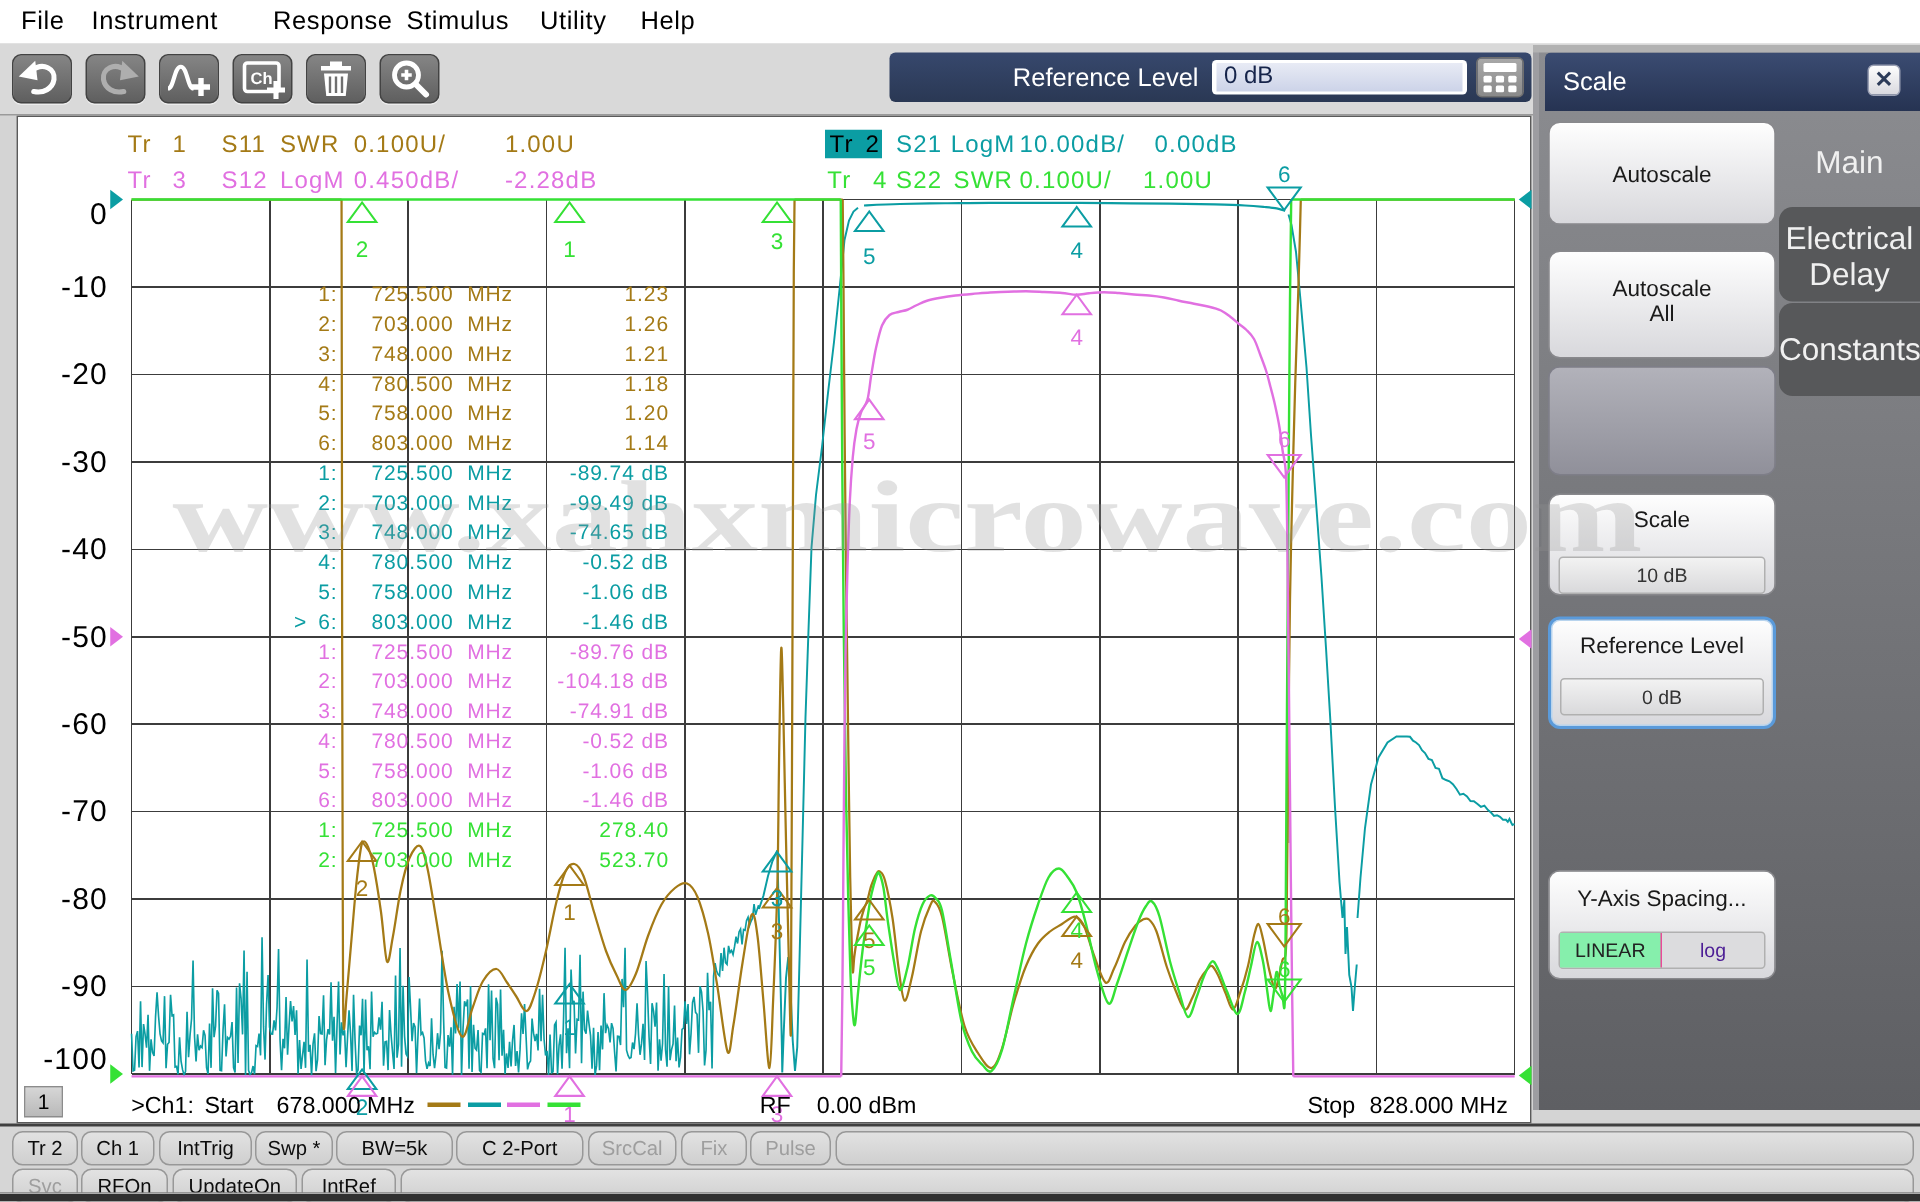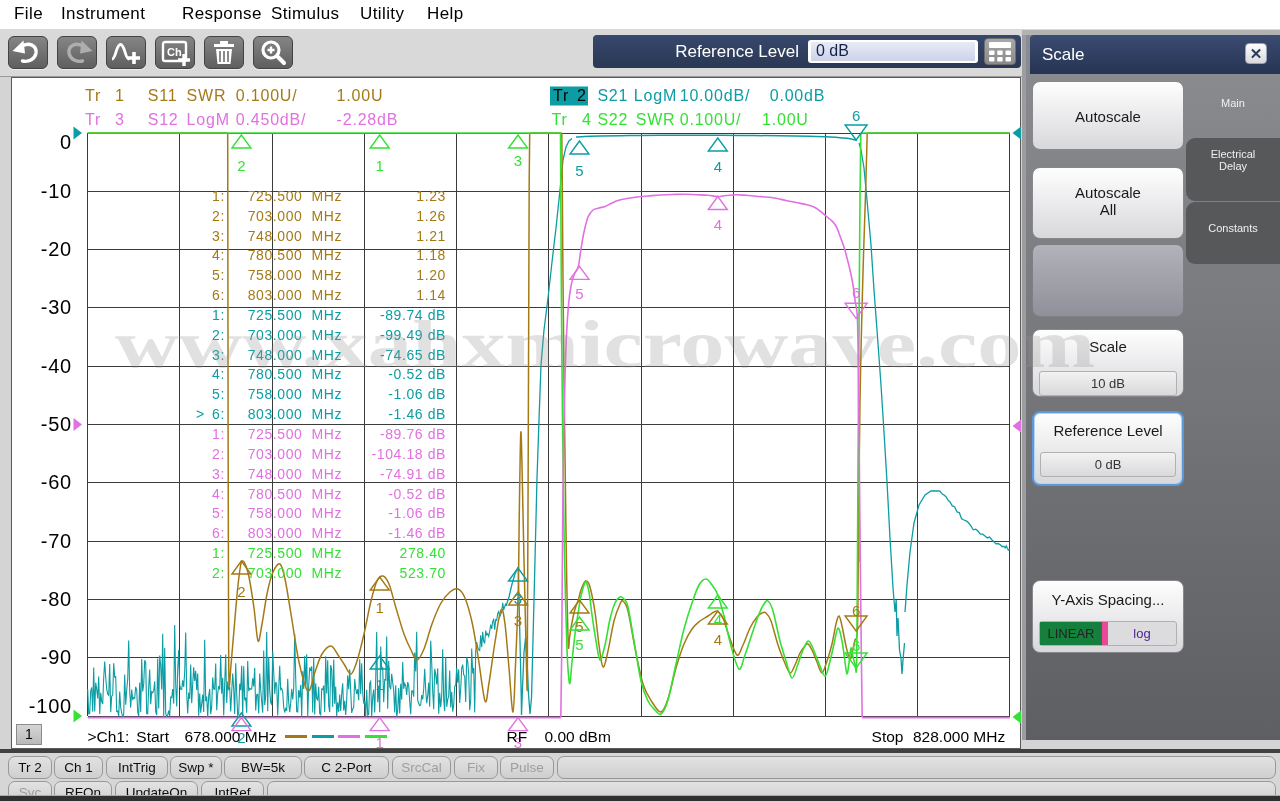--- a/index.html
+++ b/index.html
@@ -24,28 +24,28 @@
   border:1px solid #8c8c8c; font-size:14px; text-align:center; line-height:19px; color:#000; }
 #panel { left:1022px; top:30px; width:258px; height:710px;
   background:linear-gradient(#8c8d91,#5e5f63); }
 #ptitle { position:absolute; left:8px; top:5px; right:0; height:39px;
   background:linear-gradient(#3b4c72,#263352); color:#fff; font-size:17px; line-height:39px;
   padding-left:12px; border-top-left-radius:4px; }
 #pclose { position:absolute; right:13px; top:13px; width:22px; height:21px; border-radius:4px;
   background:linear-gradient(#fdfdfd,#d9d9df); border:1px solid #9aa0b4; color:#2c3b59;
   font-size:15px; font-weight:bold; text-align:center; line-height:20px; }
 .ptab { position:absolute; left:164px; width:94px; background:#57585a; color:#f0f0f0;
-  font-size:11px; text-align:center; border-radius:9px 0 0 9px; }
+  font-size:21px; text-align:center; border-radius:9px 0 0 9px; }
 .pbtn { position:absolute; left:10px; width:152px; border-radius:8px;
   background:linear-gradient(#fefefe,#d8d8dc); border:1px solid #88888c;
   color:#1a1a1a; font-size:15px; text-align:center; }
 .pbox { position:absolute; left:6px; right:6px; height:25px; border-radius:3px;
   background:linear-gradient(#f2f2f2,#d9d9db); border:1px solid #b0b0b0; font-size:13px;
   color:#333; line-height:24px; text-align:center; }
-#statusbar { left:0; top:749px; width:1280px; height:52px; background:#d6d6d6; border-top:4px solid #404040; }
+#statusbar { left:0; top:749px; width:1280px; height:52px; background:#d6d6d6; border-top:2px solid #404040; }
 .sbtn { position:absolute; height:23px; border-radius:7px; background:linear-gradient(#e2e2e2,#cfcfcf);
   border:1px solid #989898; font-size:13.5px; text-align:center; color:#0d0d0d; }
 .sbtn.dis { color:#9e9e9e; }
 #svgroot { position:absolute; left:0; top:0; width:1280px; height:801px; pointer-events:none; }
 text { font-family:"Liberation Sans", sans-serif; }
 .mk { font-size:15px; text-anchor:middle; }
 .tb { font-size:14px; letter-spacing:0.6px; }
 .tt { font-size:16px; letter-spacing:0.8px; }
 .ax { font-size:20px; letter-spacing:0.8px; fill:#000; }
 .bt { font-size:15.5px; fill:#000; }
@@ -127,21 +127,21 @@
       <div style="padding-top:8px">Scale</div>
      <div class="pbox" style="top:41px">10 dB</div>
     </div>
   <div class="pbtn" style="top:380.5px;height:75px;border:2px solid #5a9ada;box-shadow:0 0 0 1px #b8d4ee inset">
      <div style="padding-top:9px">Reference Level</div>
      <div class="pbox" style="top:39.5px">0 dB</div>
     </div>
   <div class="pbtn" style="top:550px;height:73px">
       <div style="padding-top:10px">Y-Axis Spacing...</div>
      <div class="pbox" style="top:40px;background:#dcdcde">
-       <div style="position:absolute;left:0;top:0;width:50%;height:100%;background:#15803d;border-right:6px solid #ec4899;color:#222">LINEAR</div>
+       <div style="position:absolute;left:0;top:0;width:50%;height:100%;background:#86efac;border-right:1px solid #ec4899;color:#222">LINEAR</div>
        <div style="position:absolute;right:0;top:0;width:50%;height:100%;color:#4c1d95">log</div>
      </div>
     </div>
 </div>
 <div class="abs" style="left:1022px;top:30px;width:4px;height:710px;background:#9d9da1"></div>
 <div class="abs" style="left:1022px;top:30px;width:258px;height:5px;background:#b2b2b2"></div>
 <div id="statusbar" class="abs">
   <div class="sbtn" style="left:8px;top:3px;width:44px;line-height:21px">Tr 2</div>
   <div class="sbtn" style="left:54px;top:3px;width:49px;line-height:21px">Ch 1</div>
   <div class="sbtn" style="left:106px;top:3px;width:62px;line-height:21px">IntTrig</div>

